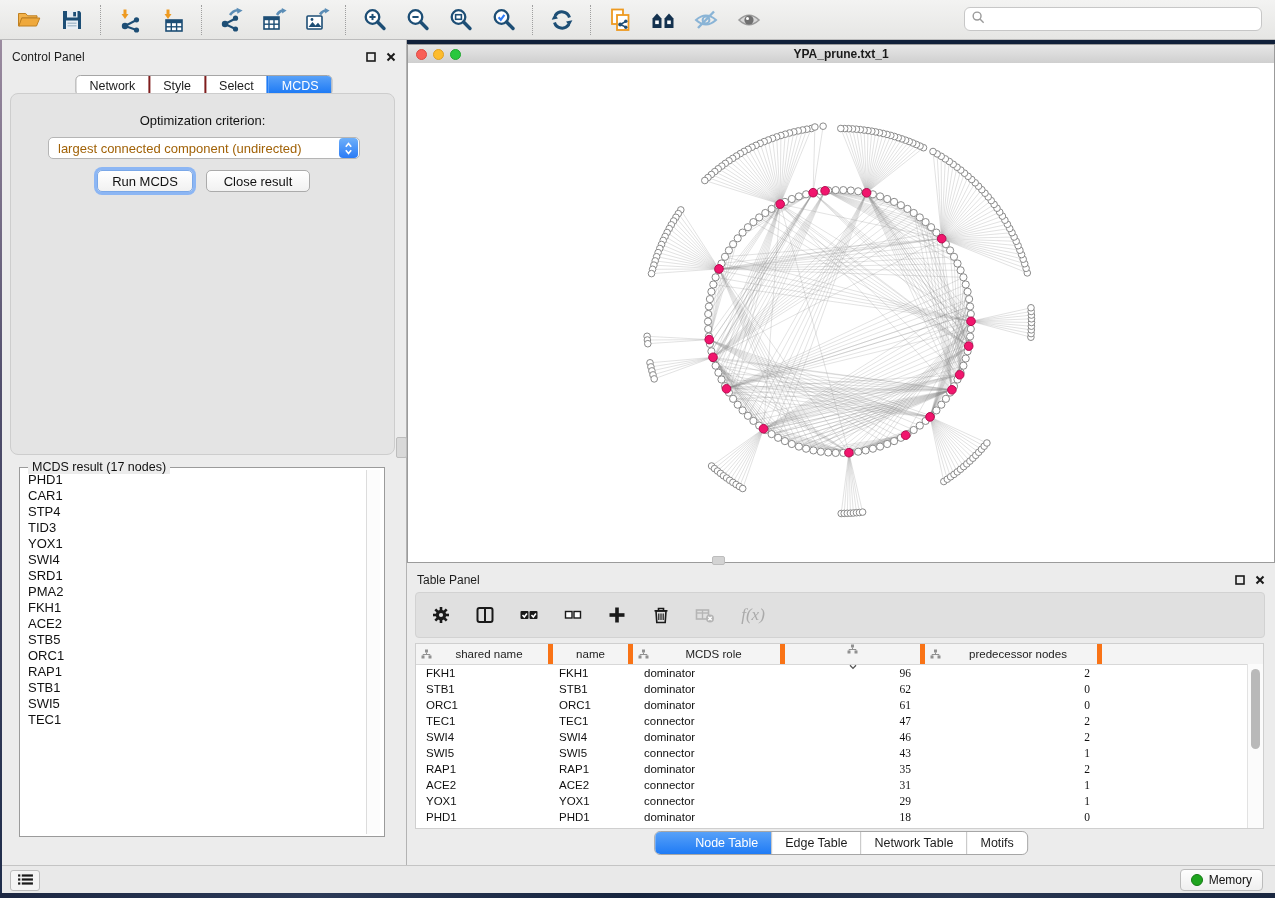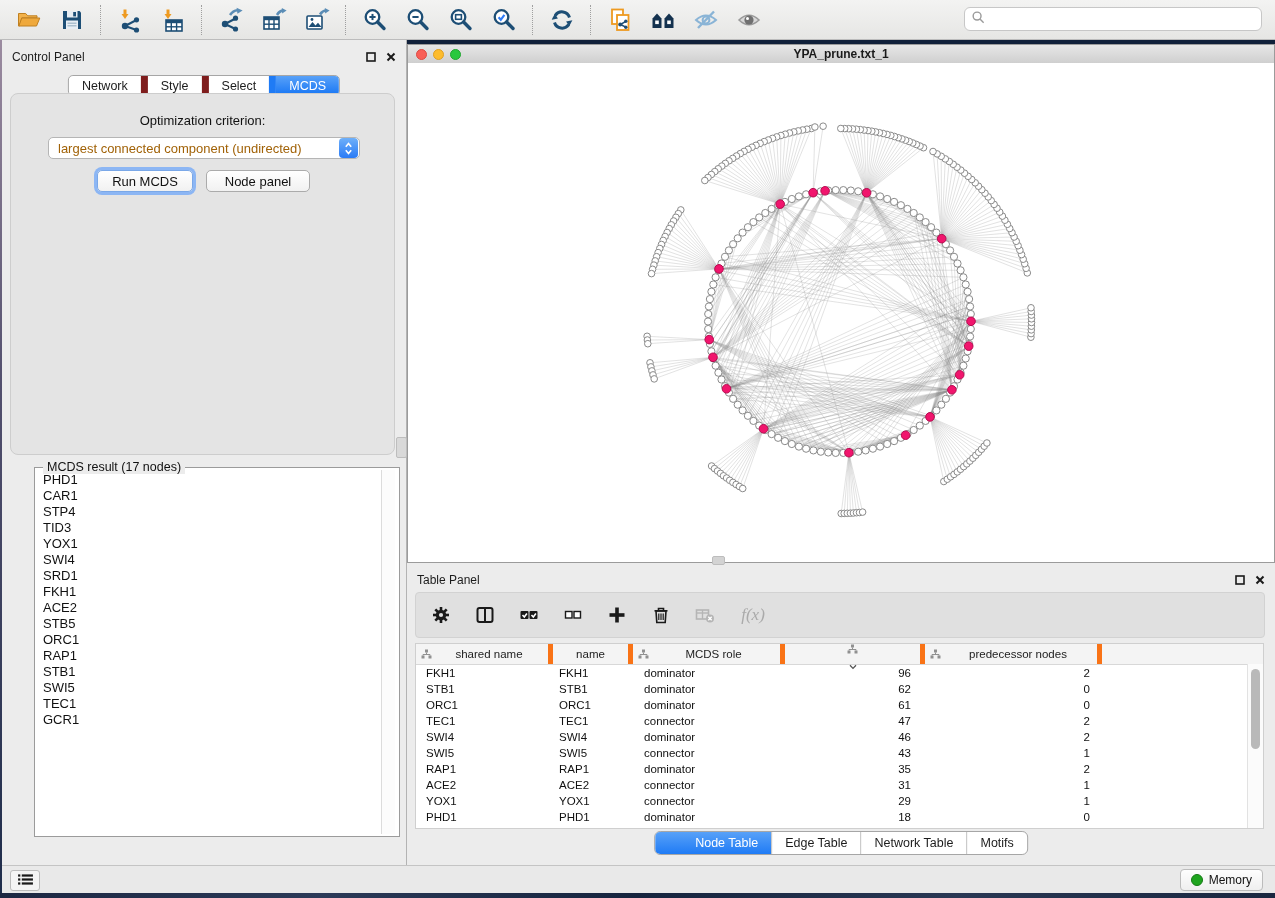--- a/index.html
+++ b/index.html
@@ -29,39 +29,39 @@
   
   #control-panel{position:absolute;left:2px;top:40px;width:405px;height:825px;box-sizing:border-box;
     background:#ececec;border-right:1px solid #b3b3b3;}
   .panel-header{height:26px;display:flex;align-items:center;padding:4px 10px 0;}
   .panel-title{font-size:12px;color:#1c1c1c;flex:1;}
   .win-controls{display:flex;gap:9px;align-items:center;}
   .win-glyph{width:11px;height:11px;display:flex;align-items:center;justify-content:center;}
   .win-glyph svg{width:10px;height:10px;}
   #control-tabs{position:absolute;left:50%;transform:translateX(-50%);top:35px;height:19px;
     display:flex;background:#fff;border:1px solid #a6a6a6;border-radius:5px;overflow:hidden;}
-  .seg-tab{font-size:12.5px;color:#1c1c1c;padding:2px 13px 0;border-left:7px solid #7f1d1d;
+  .seg-tab{font-size:12.5px;color:#1c1c1c;padding:2px 13px 0;border-left:2px solid #7f1d1d;
     display:flex;align-items:center;justify-content:center;height:17px;box-sizing:border-box;}
   .seg-tab:first-child{border-left:none;}
   .seg-tab.active{background:linear-gradient(#58a1f8,#1f7bf5);color:#fff;border-left-color:#1f7bf5;}
   #cp-box{position:absolute;left:8px;width:385px;top:53px;height:362px;box-sizing:border-box;
     background:#e4e4e4;border:1px solid #cdcdcd;border-radius:8px;}
   #opt-label{position:absolute;top:19px;left:0;right:0;text-align:center;font-size:13px;color:#111;}
   #criterion-select{position:absolute;left:37px;width:312px;top:43px;height:22px;box-sizing:border-box;
     background:#fff;border:1px solid #b5b5b5;border-radius:5px;display:flex;align-items:center;}
   #criterion-select .sel-text{flex:1;font-size:13px;color:#a16207;padding:0 6px 0 9px;white-space:nowrap;}
   #criterion-select .stepper{width:19px;height:20px;margin:0 1px 0 0;border-radius:4px;
     background:linear-gradient(#6fb0f9,#2a7bf6);display:flex;align-items:center;justify-content:center;}
   #criterion-select .stepper svg{width:9px;height:15px;}
   .cp-btn{position:absolute;top:76px;height:22px;box-sizing:border-box;background:linear-gradient(#fff,#f1f1f1);
     border:1px solid #ababab;border-radius:5px;font-size:13px;color:#111;
     display:flex;align-items:center;justify-content:center;}
   #run-mcds-btn{left:86px;width:96px;box-shadow:0 0 0 3px rgba(92,156,252,.65);border-color:#7aa8e8;}
   #close-panel-btn{left:195px;width:104px;}
-  #mcds-fieldset{position:absolute;left:32px;width:366px;top:427px;height:370px;box-sizing:border-box;
+  #mcds-fieldset{position:absolute;left:17px;width:366px;top:427px;height:370px;box-sizing:border-box;
     border:1px solid #9b9b9b;background:#fff;}
   #mcds-legend{position:absolute;top:-8px;left:8px;background:#ececec;padding:0 4px;font-size:12.5px;color:#111;}
   #mcds-list{position:absolute;left:1px;right:18px;top:4px;bottom:2px;overflow:hidden;}
   .mcds-item{height:16px;line-height:16px;font-size:13px;color:#111;padding-left:7px;}
   #mcds-scroll{position:absolute;right:4px;top:2px;bottom:2px;width:13px;background:#fcfcfc;
     border-left:1px solid #dcdcdc;}
   
   #v-split-handle{position:absolute;left:396px;top:437px;width:9px;height:19px;background:#d9d9d9;
     border:1px solid #bdbdbd;border-radius:2px;}
   #h-split-handle{position:absolute;left:712px;top:556px;width:11px;height:7px;background:#d3d3d3;
@@ -91,21 +91,21 @@
     background:#fff;border:1px solid #cfcfcf;overflow:hidden;}
   #nt-header{display:flex;height:20px;background:#f4f4f4;border-bottom:1px solid #d8d8d8;}
   .nt-hcell{box-sizing:border-box;border-right:5px solid #f97316;display:flex;align-items:center;
     padding:0 5px;font-size:11.5px;color:#222;gap:3px;}
   .nt-hcell .hlabel{flex:1;text-align:center;white-space:nowrap;overflow:hidden;}
   .tree-ic{width:11px;height:10px;flex:0 0 auto;}
   .sort-ic{width:8px;height:6px;flex:0 0 auto;}
   .nt-row{display:flex;height:16px;}
   .nt-cell{box-sizing:border-box;font-size:11.5px;color:#111;line-height:16px;white-space:nowrap;
     overflow:hidden;padding:0 6px;}
-  .al{text-align:left;} .ar{text-align:right;}
+  .al{text-align:left;} .ar{text-align:right;font-family:Liberation Serif, serif;}
   #nt-scroll{position:absolute;right:0;top:20px;bottom:0;width:15px;background:#fbfbfb;
     border-left:1px solid #e2e2e2;}
   #nt-thumb{position:absolute;left:2.5px;top:5px;width:9px;height:80px;background:#b9b9b9;border-radius:5px;}
   #table-tabs{position:absolute;left:50%;transform:translateX(-50%);top:268px;height:22px;
     display:flex;background:#fff;border:1px solid #a6a6a6;border-radius:6px;overflow:hidden;}
   .bt-tab{font-size:12.5px;color:#1c1c1c;padding:0 13px;display:flex;align-items:center;
     border-left:1px solid #c2c2c2;}
   .bt-tab:first-child{border-left:none;padding-left:40px;}
   .bt-tab.active{background:linear-gradient(#58a1f8,#1f7bf5);color:#fff;border-left-color:#1f7bf5;}
   
@@ -321,41 +321,41 @@
       <div id="criterion-select">
         <span class="sel-text">largest connected component (undirected)</span>
         <span class="stepper" id="stepper-slot">
             <svg viewBox="0 0 10 16">
               <path d="M2 6l3-3.5L8 6" fill="none" stroke="#fff" stroke-width="1.8"></path>
               <path d="M2 10l3 3.5L8 10" fill="none" stroke="#fff" stroke-width="1.8"></path>
             </svg>
           </span>
       </div>
       <div class="cp-btn" id="run-mcds-btn">Run MCDS</div>
-      <div class="cp-btn" id="close-panel-btn">Node panel</div>
+      <div class="cp-btn" id="close-panel-btn">Close result</div>
     </div>
     <div id="mcds-fieldset">
       <span id="mcds-legend">MCDS result (17 nodes)</span>
       <div id="mcds-list">
           <div class="mcds-item">PHD1</div>
           <div class="mcds-item">CAR1</div>
           <div class="mcds-item">STP4</div>
           <div class="mcds-item">TID3</div>
           <div class="mcds-item">YOX1</div>
           <div class="mcds-item">SWI4</div>
           <div class="mcds-item">SRD1</div>
+          <div class="mcds-item">PMA2</div>
           <div class="mcds-item">FKH1</div>
           <div class="mcds-item">ACE2</div>
           <div class="mcds-item">STB5</div>
           <div class="mcds-item">ORC1</div>
           <div class="mcds-item">RAP1</div>
           <div class="mcds-item">STB1</div>
           <div class="mcds-item">SWI5</div>
           <div class="mcds-item">TEC1</div>
-          <div class="mcds-item">GCR1</div>
         </div>
       <div id="mcds-scroll"></div>
     </div>
   </div>
 
   <div id="v-split-handle"></div>
   <div id="h-split-handle"></div>
 
   <div id="network-window">
     <div id="nw-titlebar">

